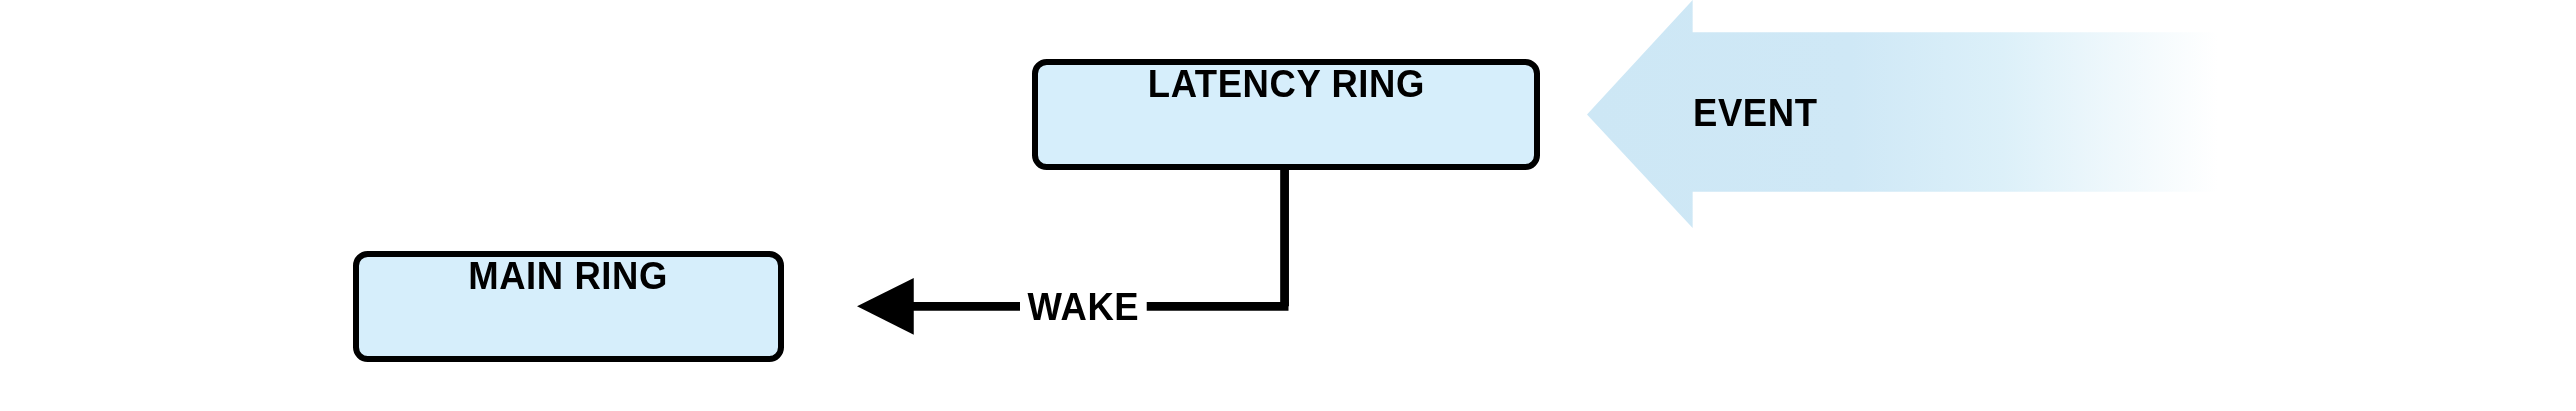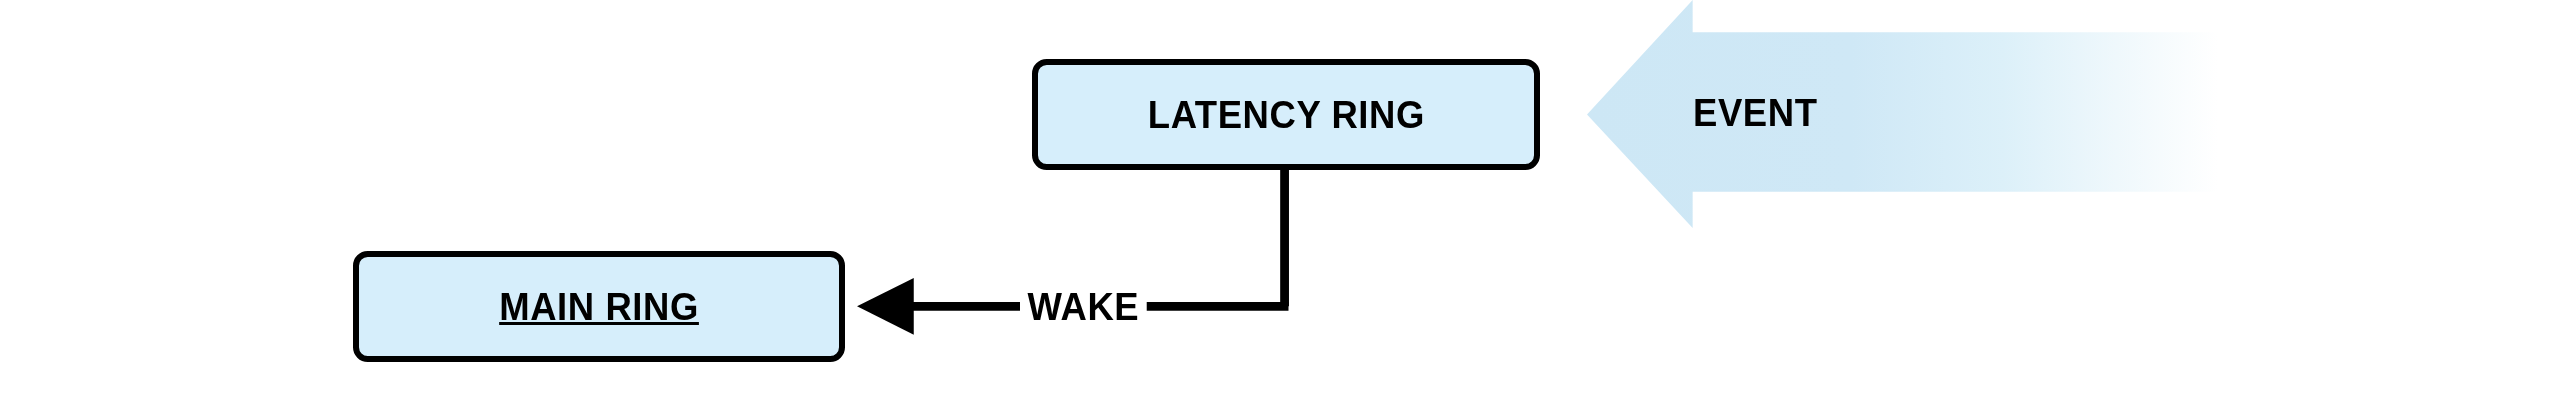--- a/index.html
+++ b/index.html
@@ -19,21 +19,20 @@
   }
 
   
   .node {
     position: absolute;
     box-sizing: border-box;
     background: #d6eefb;
     border: 6.8px solid #000000;
     border-radius: 14.7px;
     display: flex;
-    align-items: center;
     justify-content: center;
   }
   .node-label {
     font-family: "Liberation Sans", "DejaVu Sans", sans-serif;
     font-weight: bold;
     font-size: 38px;
     letter-spacing: 0.6px;
     color: #000000;
     line-height: 1;
     white-space: nowrap;
@@ -42,23 +41,22 @@
 
   #node-latency-ring {
     left: 1032px;
     top: 59px;
     width: 508px;
     height: 111px;
   }
   #node-main-ring {
     left: 353px;
     top: 251px;
-    width: 492px;
+    width: 431px;
     height: 111px;
-    text-decoration: underline;
   }
 
   
   #event-arrow {
     position: absolute;
     left: 1587px;
     top: 0px;
     width: 631px;
     height: 228px;
   }

